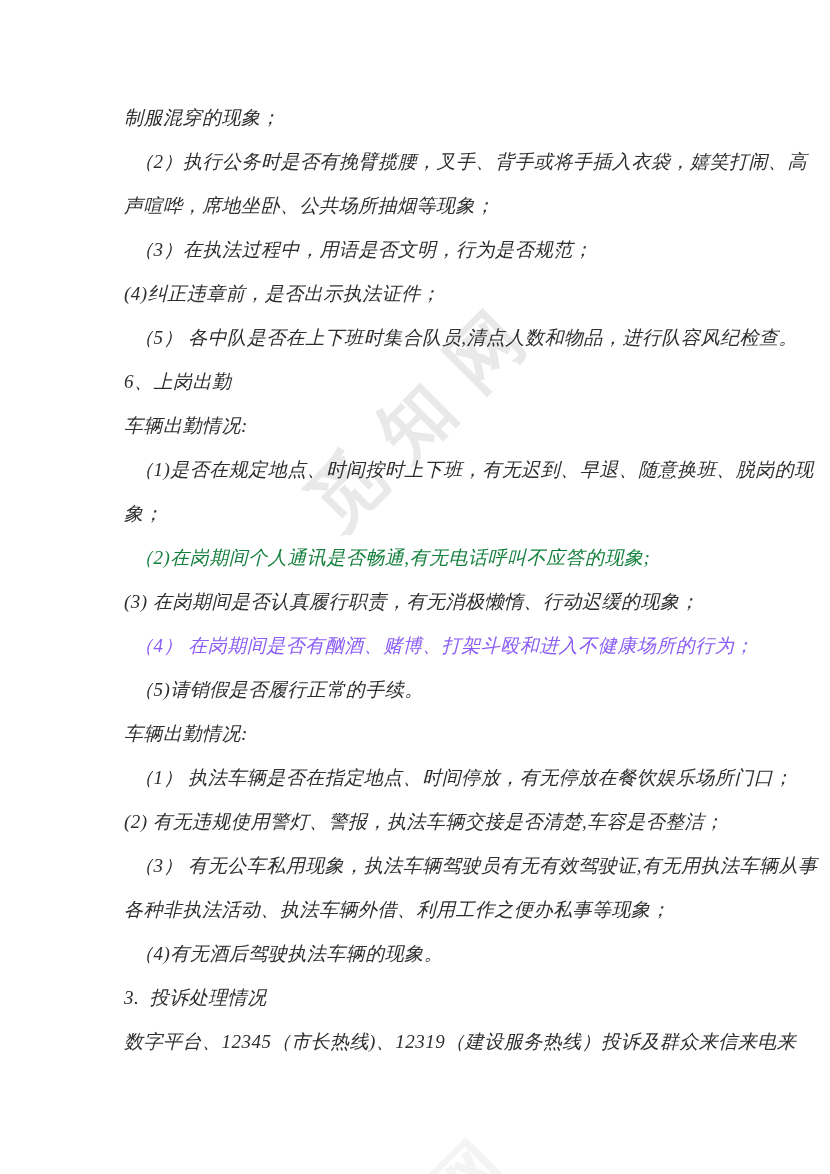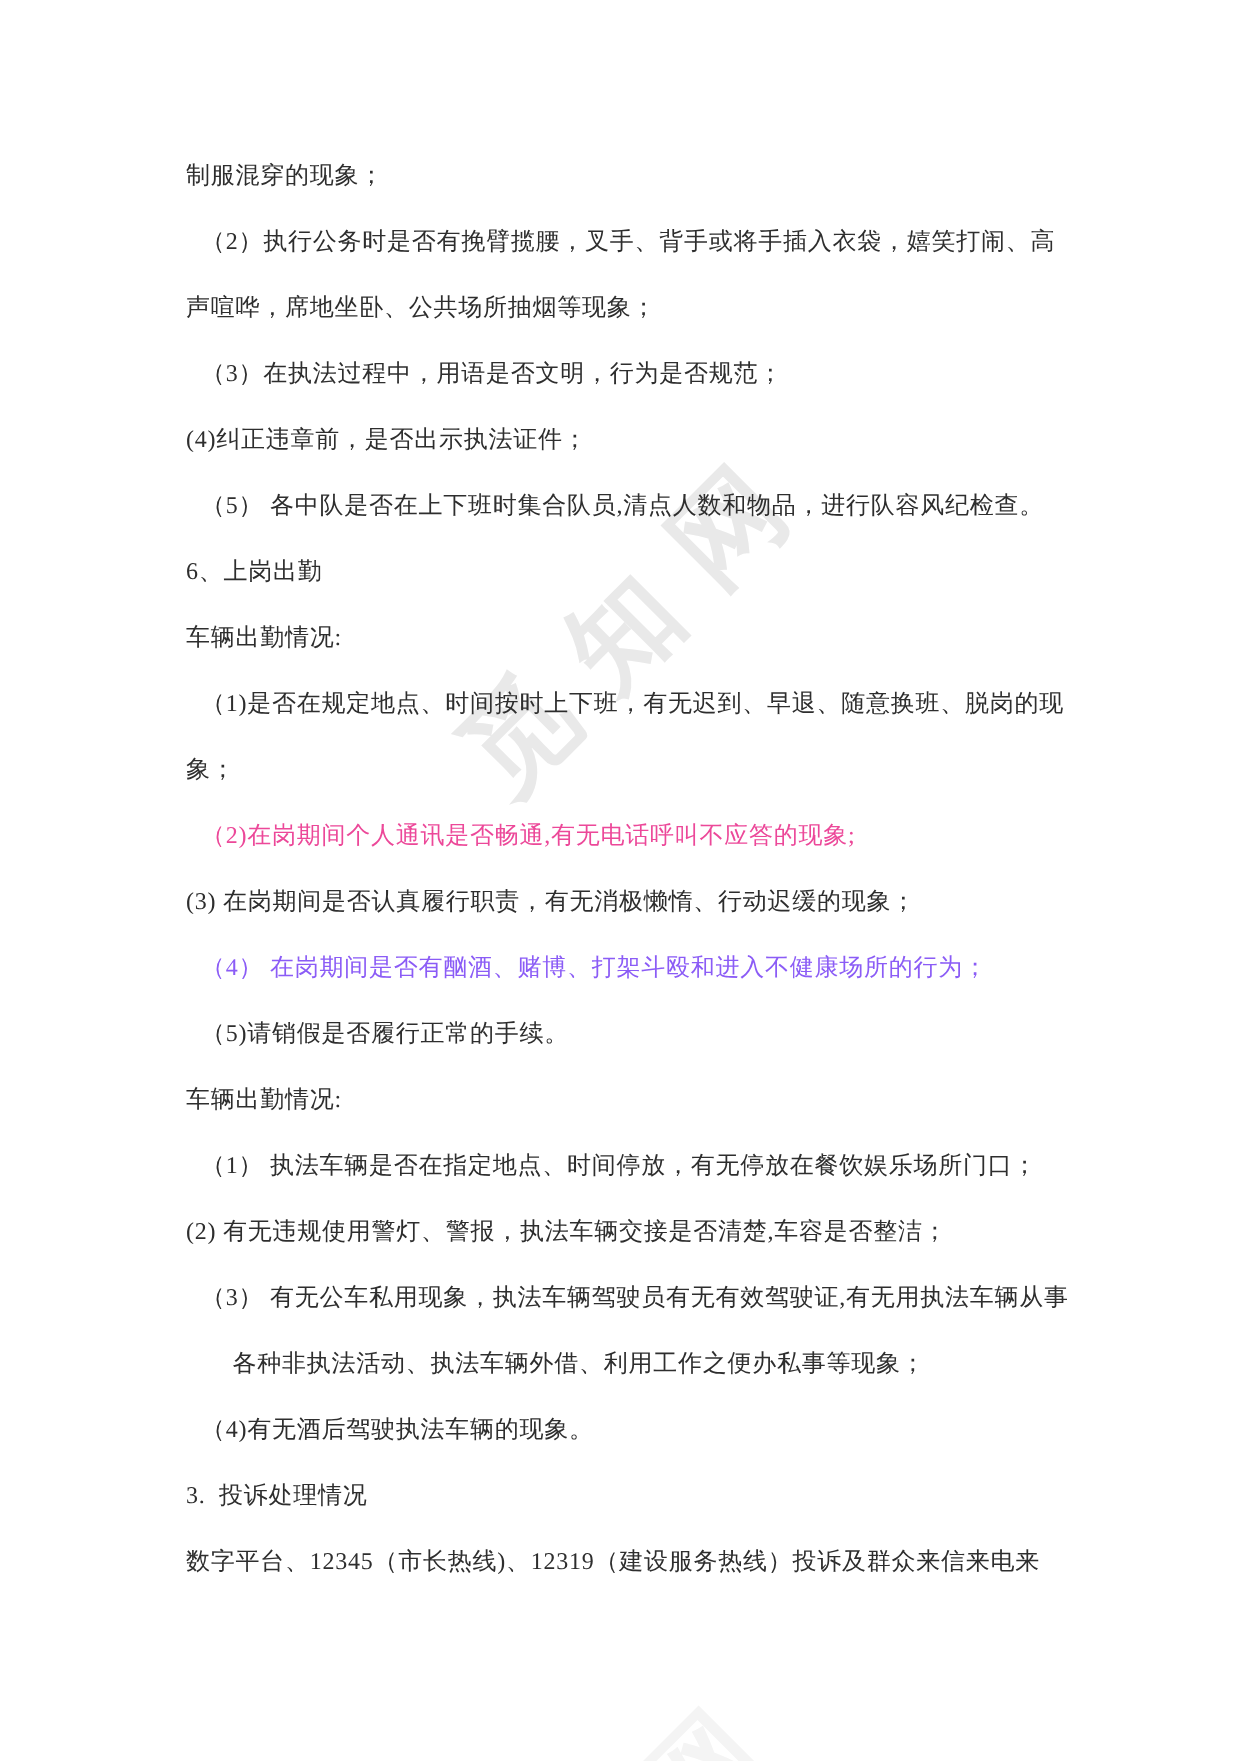--- a/index.html
+++ b/index.html
@@ -17,24 +17,25 @@
   }
   .doc-body {
     position: absolute;
     left: 124px;
     top: 96px;
     width: 590px;
   }
   .doc-line {
     height: 44px;
     line-height: 44px;
-    font-size: 16px;
+    font-size: 19px;
     color: #2e2e2e;
     white-space: pre;
     letter-spacing: 0.5px;
+    font-style: italic;
   }
   .doc-line.indent {
     text-indent: 10px;
   }
   .watermark {
     position: absolute;
     transform: translate(-50%, -50%) rotate(-45deg);
     transform-origin: center center;
     font-size: 72px;
     font-weight: bold;
@@ -66,27 +67,27 @@
       <div class="doc-line" style="color: rgb(46, 46, 46);">制服混穿的现象；</div>
       <div class="doc-line indent" style="color: rgb(46, 46, 46);">（2）执行公务时是否有挽臂揽腰，叉手、背手或将手插入衣袋，嬉笑打闹、高</div>
       <div class="doc-line" style="color: rgb(46, 46, 46);">声喧哗，席地坐卧、公共场所抽烟等现象；</div>
       <div class="doc-line indent" style="color: rgb(46, 46, 46);">（3）在执法过程中，用语是否文明，行为是否规范；</div>
       <div class="doc-line" style="color: rgb(46, 46, 46);">(4)纠正违章前，是否出示执法证件；</div>
       <div class="doc-line indent" style="color: rgb(46, 46, 46);">（5） 各中队是否在上下班时集合队员,清点人数和物品，进行队容风纪检查。</div>
       <div class="doc-line" style="color: rgb(46, 46, 46);">6、上岗出勤</div>
       <div class="doc-line" style="color: rgb(46, 46, 46);">车辆出勤情况:</div>
       <div class="doc-line indent" style="color: rgb(46, 46, 46);">（1)是否在规定地点、时间按时上下班，有无迟到、早退、随意换班、脱岗的现</div>
       <div class="doc-line" style="color: rgb(46, 46, 46);">象；</div>
-      <div class="doc-line indent" style="color: #ec4899;">（2)在岗期间个人通讯是否畅通,有无电话呼叫不应答的现象;</div>
+      <div class="doc-line indent" style="color: #15803d;">（2)在岗期间个人通讯是否畅通,有无电话呼叫不应答的现象;</div>
       <div class="doc-line" style="color: rgb(46, 46, 46);">(3) 在岗期间是否认真履行职责，有无消极懒惰、行动迟缓的现象；</div>
       <div class="doc-line indent" style="color: #8b5cf6;">（4） 在岗期间是否有酗酒、赌博、打架斗殴和进入不健康场所的行为；</div>
       <div class="doc-line indent" style="color: rgb(46, 46, 46);">（5)请销假是否履行正常的手续。</div>
       <div class="doc-line" style="color: rgb(46, 46, 46);">车辆出勤情况:</div>
       <div class="doc-line indent" style="color: rgb(46, 46, 46);">（1） 执法车辆是否在指定地点、时间停放，有无停放在餐饮娱乐场所门口；</div>
       <div class="doc-line" style="color: rgb(46, 46, 46);">(2) 有无违规使用警灯、警报，执法车辆交接是否清楚,车容是否整洁；</div>
       <div class="doc-line indent" style="color: rgb(46, 46, 46);">（3） 有无公车私用现象，执法车辆驾驶员有无有效驾驶证,有无用执法车辆从事</div>
-      <div class="doc-line" style="color: rgb(46, 46, 46); margin-left: 31px;">各种非执法活动、执法车辆外借、利用工作之便办私事等现象；</div>
+      <div class="doc-line" style="color: rgb(46, 46, 46);">各种非执法活动、执法车辆外借、利用工作之便办私事等现象；</div>
       <div class="doc-line indent" style="color: rgb(46, 46, 46);">（4)有无酒后驾驶执法车辆的现象。</div>
       <div class="doc-line" style="color: rgb(46, 46, 46);">3.  投诉处理情况</div>
       <div class="doc-line" style="color: rgb(46, 46, 46);">数字平台、12345（市长热线)、12319（建设服务热线）投诉及群众来信来电来</div>
     </div>
 
 </div>
 
 </body></html>

